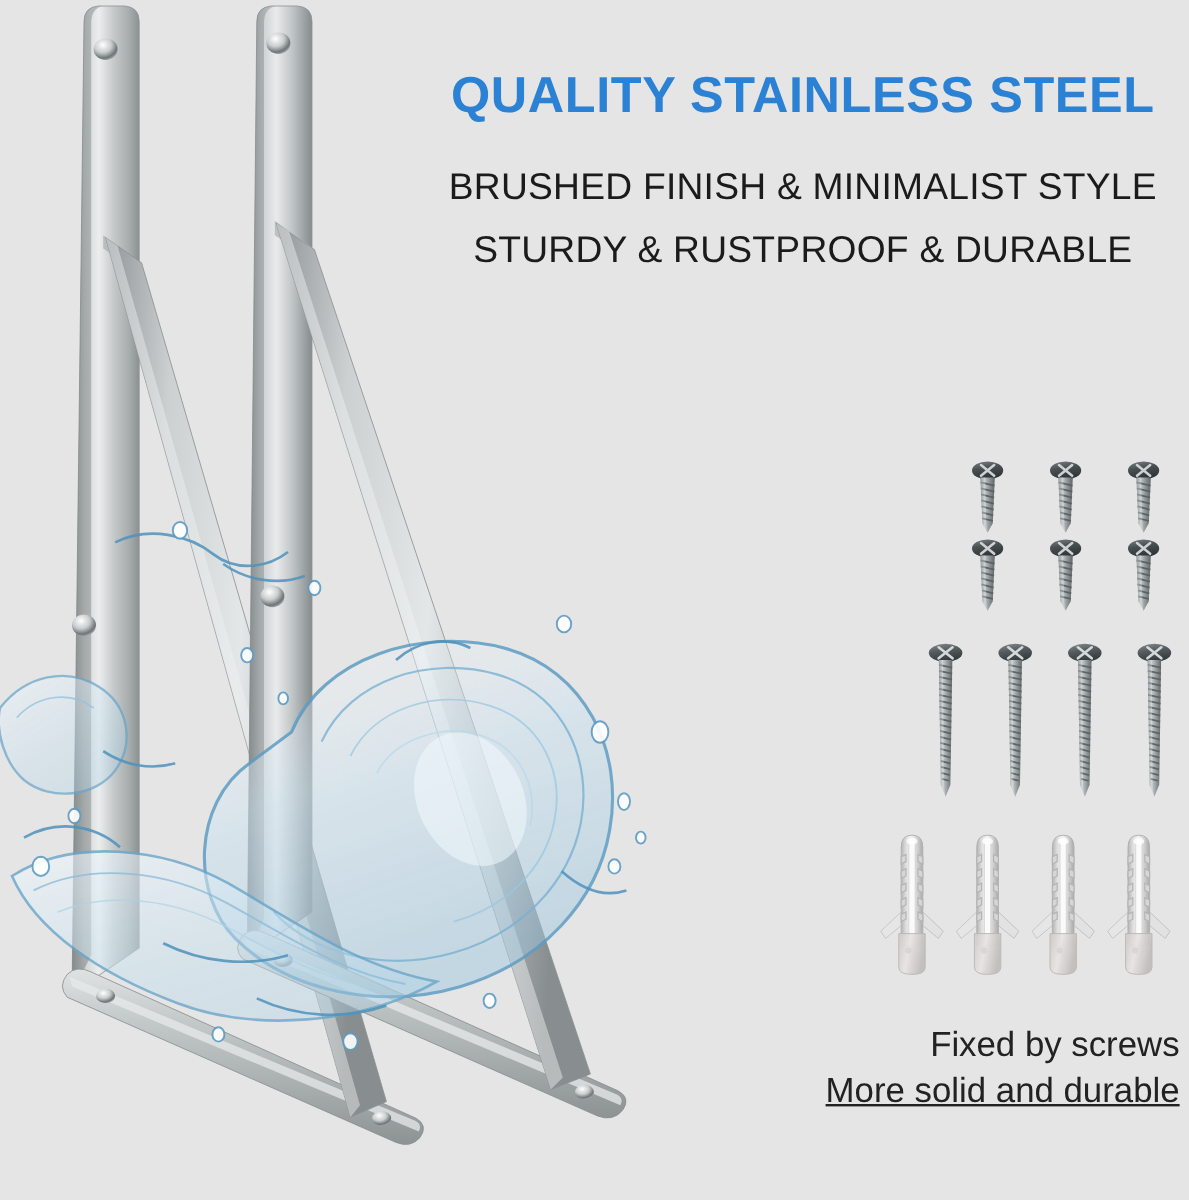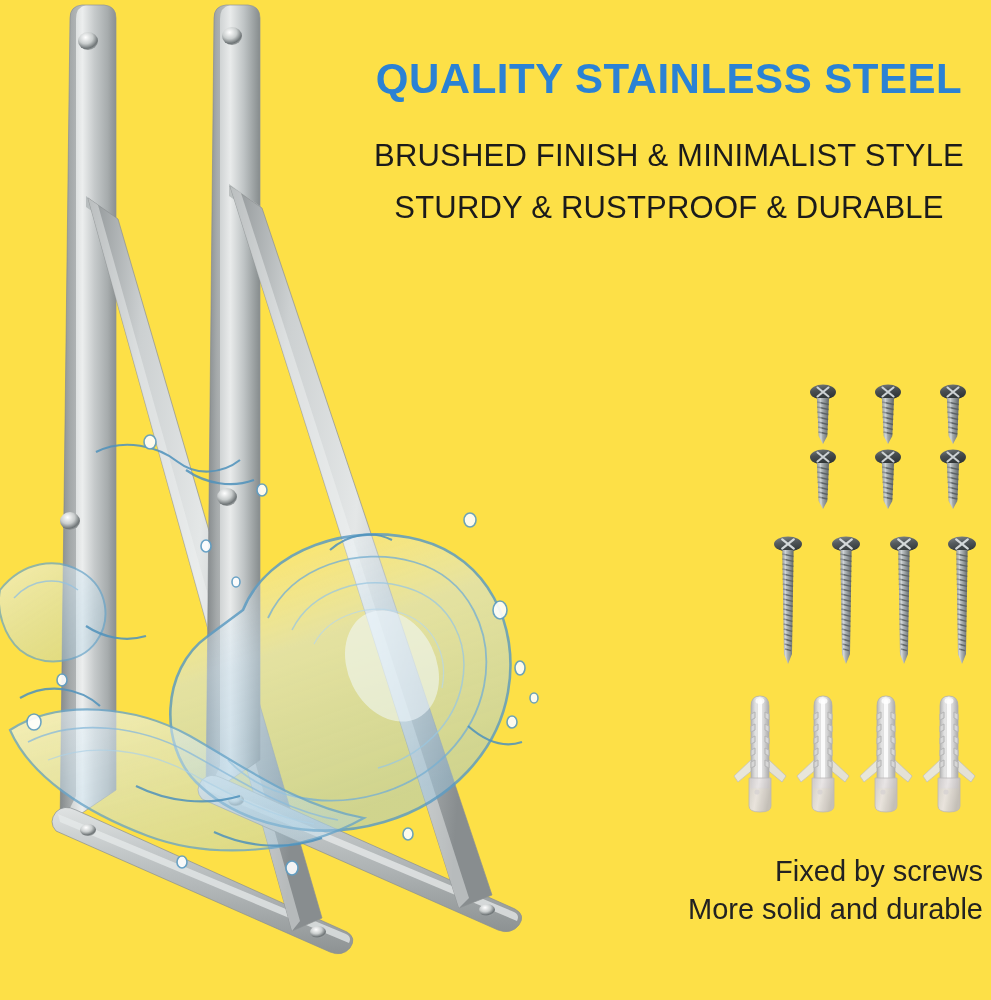--- a/index.html
+++ b/index.html
@@ -1,21 +1,21 @@
 <!DOCTYPE html>
 <html><head>
 <meta charset="utf-8">
 <style>
   html,body{margin:0;padding:0;background:#fff;}
   body{
     width:991px;height:1000px;
     font-family:"Liberation Sans", sans-serif;
     overflow:hidden;position:relative;
   }
-  #stage{position:relative;width:991px;height:1000px;background:#fde047;overflow:hidden;}
+  #stage{position:relative;width:991px;height:1000px;background:#e5e5e5;overflow:hidden;}
 
   
   .headline{
     position:absolute;left:345px;top:55px;width:648px;
     text-align:center;
     font-size:42px;line-height:48px;font-weight:700;
     letter-spacing:.5px;
     color:#2b82d4;
     white-space:nowrap;
   }
@@ -28,21 +28,21 @@
   .subline.s1{top:138px;}
   .subline.s2{top:190px;}
 
   
   .caption{
     position:absolute;right:8px;width:300px;text-align:right;
     color:#222;font-size:29px;line-height:30px;font-weight:400;
     white-space:nowrap;
   }
   .caption.c1{top:856px;}
-  .caption.c2{top:894px;}
+  .caption.c2{top:894px;text-decoration:underline;}
 
   
   #bracket-art{position:absolute;left:0;top:0;width:620px;height:1000px;}
   #splash-art{position:absolute;left:0;top:430px;width:600px;height:480px;}
 
   
   .hw{position:absolute;}
   #screws-short{left:805px;top:378px;width:170px;height:140px;}
   #screws-long{left:770px;top:532px;width:215px;height:140px;}
   #anchors{left:730px;top:688px;width:250px;height:145px;}

